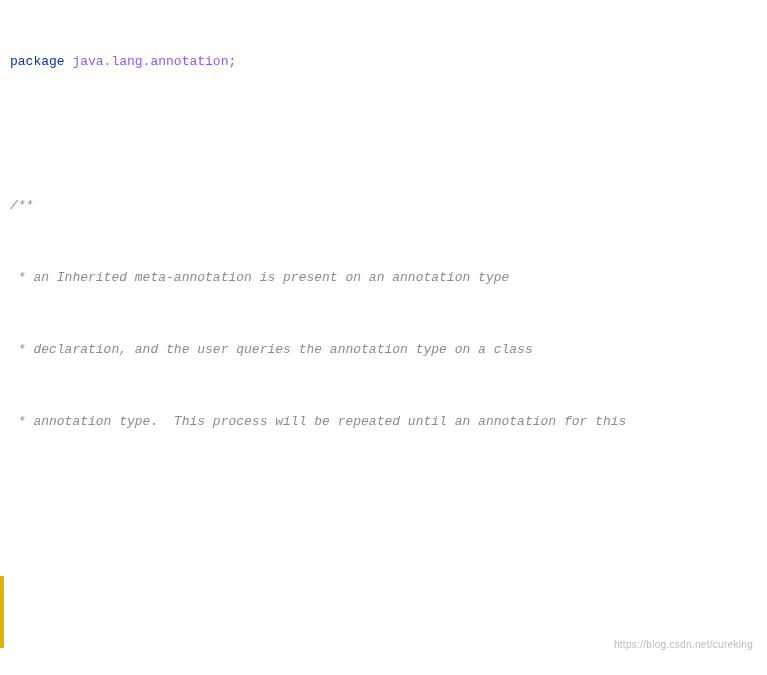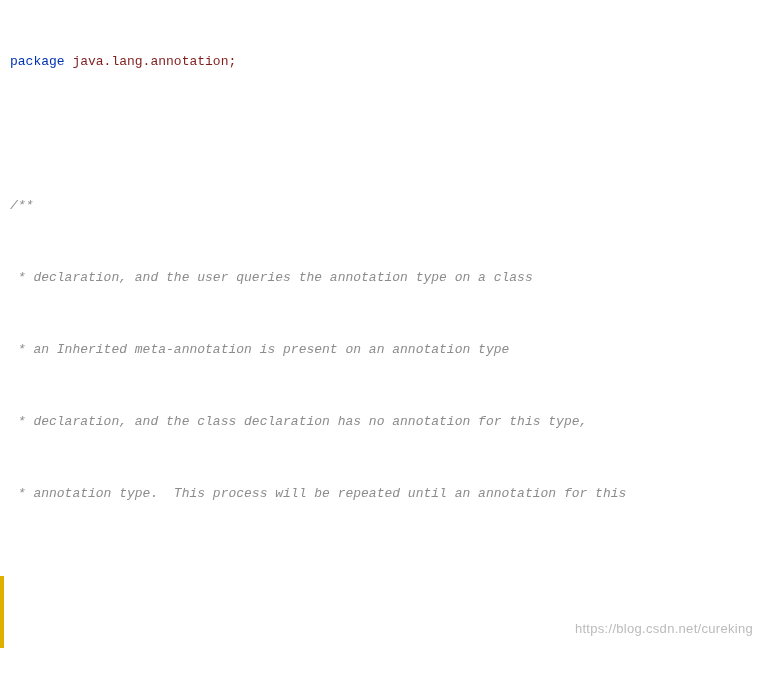--- a/index.html
+++ b/index.html
@@ -16,50 +16,49 @@
     position: relative;
   }
   .code-area {
     padding: 2px 0 2px 10px;
     white-space: pre;
   }
   .line {
     min-height: 24px;
   }
   .kw      { color: #0033b3; font-style: normal; }   
-  .plain   { color: #7f1d1d; }
+  .plain   { color: #8b5cf6; }
   .comment { color: #8c8c8c; font-style: italic; }
   .gutter-marker {
     position: absolute;
     left: 0;
     width: 4px;
     background: #e0b000;
   }
   .watermark {
     position: absolute;
     right: 14px;
-    bottom: 34px;
+    bottom: 18px;
     color: #bbbbbb;
     font-family: Arial, sans-serif;
     font-style: normal;
-    font-size: 13px;
+    font-size: 10px;
     letter-spacing: 0.3px;
     pointer-events: none;
   }
 </style>
 </head>
 <body>
 
 <div class="code-area">
   <div class="line"><span class="kw">package</span><span class="plain"> java.lang.annotation;</span></div>
   <div class="line"> </div>
   <div class="line"><span class="comment">/**</span></div>
+  <div class="line"><span class="comment"> * an Inherited meta-annotation is present on an annotation type</span></div>
   <div class="line"><span class="comment"> * declaration, and the user queries the annotation type on a class</span></div>
-  <div class="line"><span class="comment"> * an Inherited meta-annotation is present on an annotation type</span></div>
-  <div class="line"><span class="comment"> * declaration, and the class declaration has no annotation for this type,</span></div>
   <div class="line"><span class="comment"> * annotation type.  This process will be repeated until an annotation for this</span></div>
   
   
   
   
   
   
   
   
   

